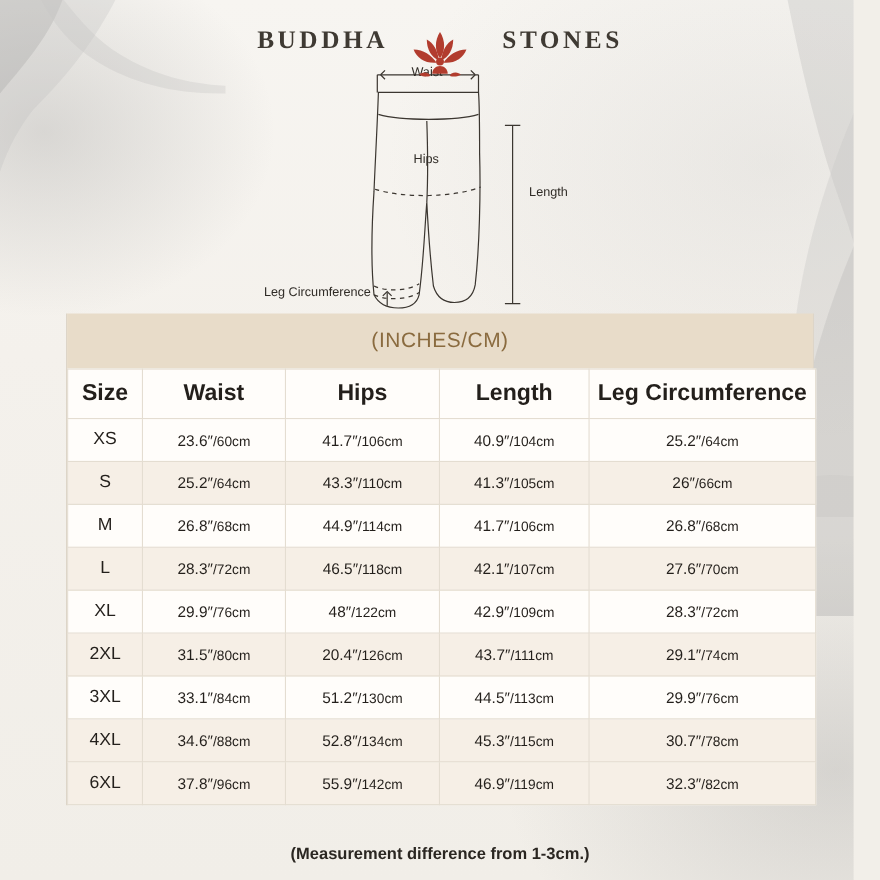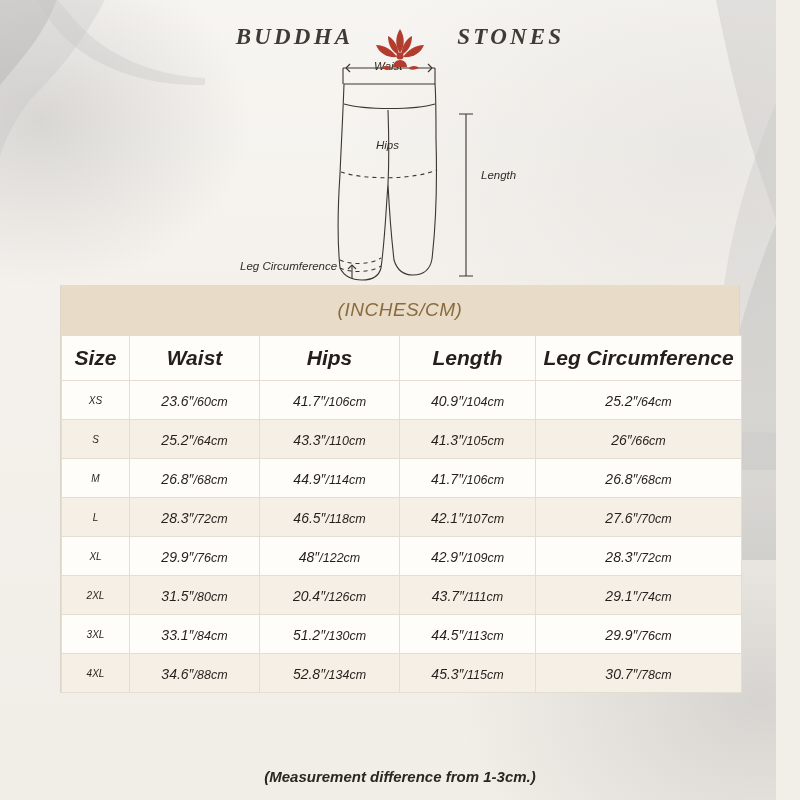--- a/index.html
+++ b/index.html
@@ -16,21 +16,20 @@
   .page {
     position: relative;
     width: 776px;
     height: 800px;
     background:
       radial-gradient(ellipse 420px 300px at 760px 700px, rgba(150,150,150,0.30), rgba(150,150,150,0) 72%),
       radial-gradient(ellipse 300px 240px at 40px 120px, rgba(140,140,140,0.28), rgba(140,140,140,0) 70%),
       radial-gradient(ellipse 500px 360px at 700px 150px, rgba(170,170,170,0.16), rgba(170,170,170,0) 70%),
       linear-gradient(180deg, #f7f5f1 0%, #f4f1ec 40%, #f1eee8 100%);
     overflow: hidden;
-    font-style: italic;
   }
   
   .ink {
     position: absolute;
     pointer-events: none;
   }
   .ink-left {
     left: -10px; top: -10px; width: 260px; height: 300px;
     opacity: 0.55;
   }
@@ -137,21 +136,21 @@
     font-size: 21px;
     font-weight: 700;
     background: #fffdfa;
   }
   table.size-table td {
     height: 36px;
     font-size: 15px;
     white-space: nowrap;
   }
   table.size-table tr.alt td { background: #f6efe6; }
-  table.size-table td.size-cell { font-size: 10px; }
+  table.size-table td.size-cell { font-size: 16px; }
   .unit { font-size: 12.5px; }
   .in-mark { font-size: 14px; }
   .footnote {
     position: absolute;
     left: 0;
     top: 768px;
     width: 800px;
     text-align: center;
     font-size: 15px;
     font-weight: 700;
@@ -305,18 +304,25 @@
           <td><span class="in-mark">44.5″</span><span class="unit">/113cm</span></td>
           <td><span class="in-mark">29.9″</span><span class="unit">/76cm</span></td>
         </tr>
         <tr class="alt">
           <td class="size-cell">4XL</td>
           <td><span class="in-mark">34.6″</span><span class="unit">/88cm</span></td>
           <td><span class="in-mark">52.8″</span><span class="unit">/134cm</span></td>
           <td><span class="in-mark">45.3″</span><span class="unit">/115cm</span></td>
           <td><span class="in-mark">30.7″</span><span class="unit">/78cm</span></td>
         </tr>
+        <tr class="alt">
+          <td class="size-cell">6XL</td>
+          <td><span class="in-mark">37.8″</span><span class="unit">/96cm</span></td>
+          <td><span class="in-mark">55.9″</span><span class="unit">/142cm</span></td>
+          <td><span class="in-mark">46.9″</span><span class="unit">/119cm</span></td>
+          <td><span class="in-mark">32.3″</span><span class="unit">/82cm</span></td>
+        </tr>
       </tbody>
     </table>
   </div>
 
   <div class="footnote">(Measurement difference from 1-3cm.)</div>
 </div>
 
 </body></html>

